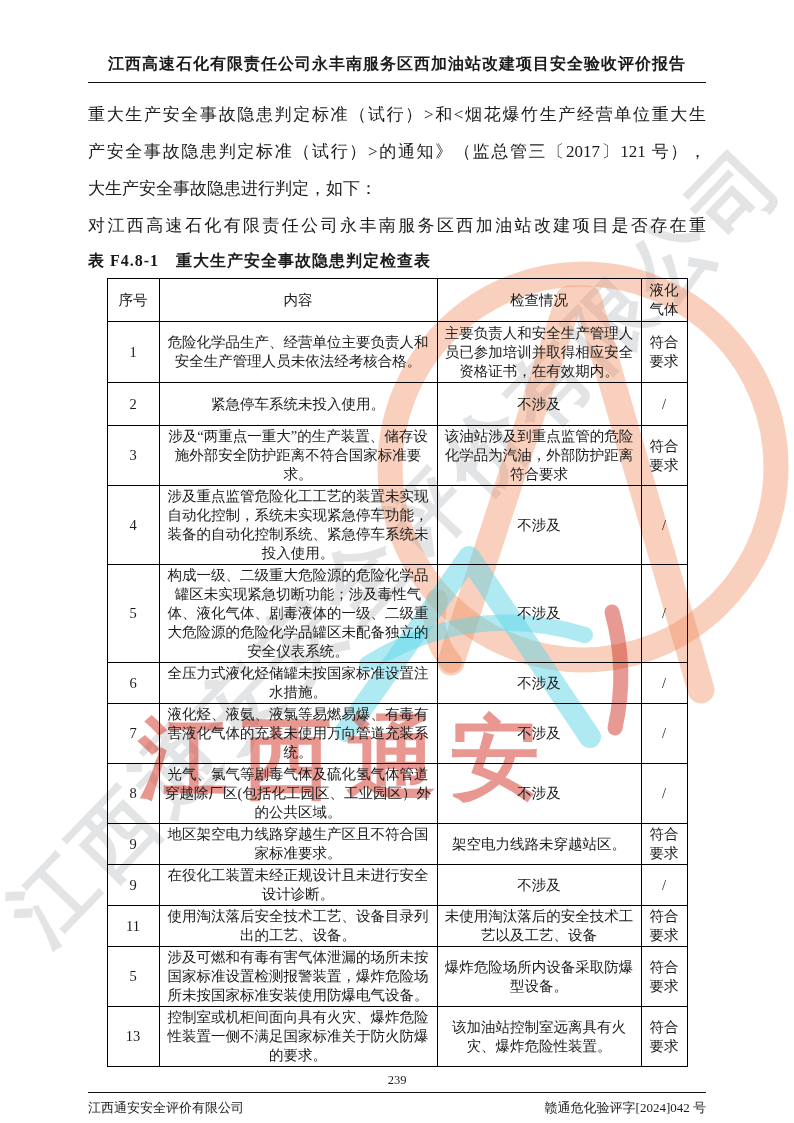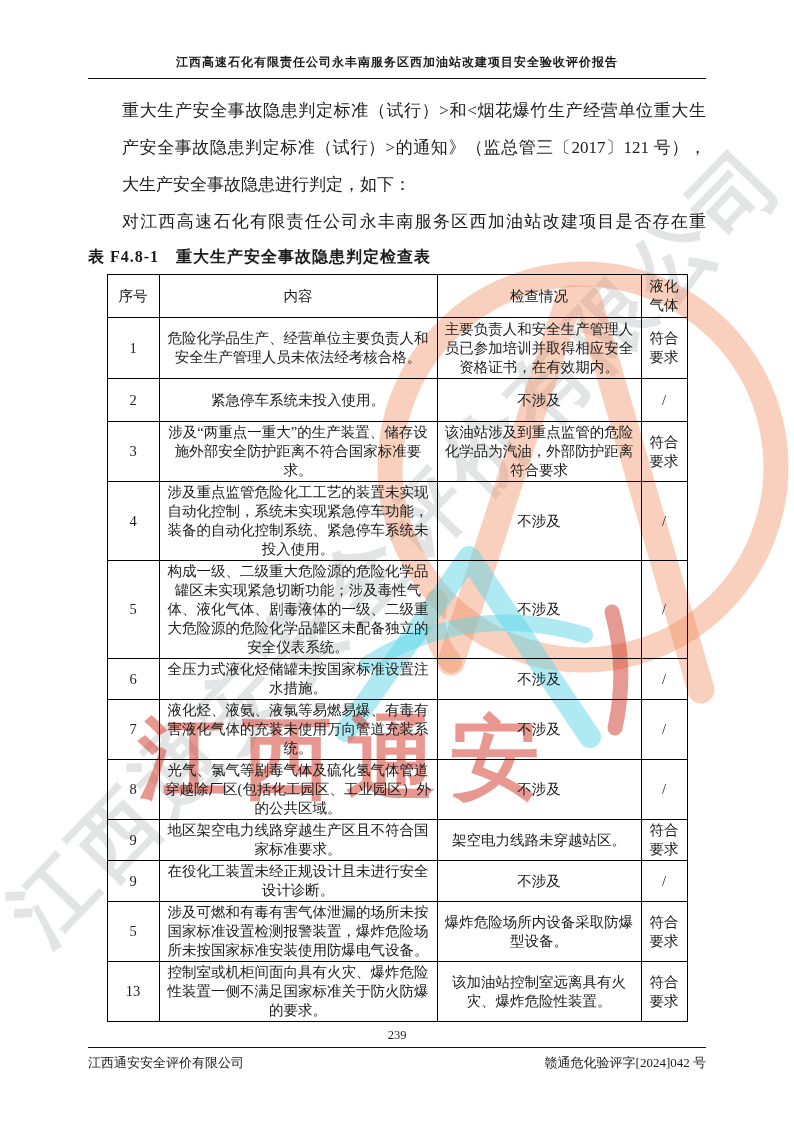--- a/index.html
+++ b/index.html
@@ -44,32 +44,32 @@
   .wm-svg{position:absolute;left:0;top:0;}
   
   .content{
     position:relative;z-index:1;
     width:618px;
     margin:0 auto;
     padding-top:54px;
   }
   .doc-header{
     text-align:center;
-    font-size:12px;
+    font-size:16px;
     font-weight:700;
     letter-spacing:1px;
     padding-bottom:7px;
     border-bottom:1.5px solid #111;
   }
   .paragraph{
     margin-top:13px;
     font-size:17px;
     line-height:37px;
   }
-  .paragraph .pline{text-align:justify;margin-left:34px;}
+  .paragraph .pline{text-align:justify;}
   .paragraph .pline.jlast{text-align-last:justify;}
   .table-caption{
     font-size:16px;
     font-weight:600;
     margin:7px 0 6px 0;
     letter-spacing:1px;
   }
   table.check-table{
     width:580px;
     margin:6px auto;
@@ -217,20 +217,26 @@
           <td>地区架空电力线路穿越生产区且不符合国家标准要求。</td>
           <td>架空电力线路未穿越站区。</td>
           <td>符合要求</td>
         </tr>
         <tr class="rh36">
           <td>9</td>
           <td>在役化工装置未经正规设计且未进行安全设计诊断。</td>
           <td>不涉及</td>
           <td>/</td>
         </tr>
+        <tr class="rh37">
+          <td>11</td>
+          <td>使用淘汰落后安全技术工艺、设备目录列出的工艺、设备。</td>
+          <td>未使用淘汰落后的安全技术工艺以及工艺、设备</td>
+          <td>符合要求</td>
+        </tr>
         <tr class="rh56">
           <td>5</td>
           <td>涉及可燃和有毒有害气体泄漏的场所未按国家标准设置检测报警装置，爆炸危险场所未按国家标准安装使用防爆电气设备。</td>
           <td>爆炸危险场所内设备采取防爆型设备。</td>
           <td>符合要求</td>
         </tr>
         <tr class="rh57">
           <td>13</td>
           <td>控制室或机柜间面向具有火灾、爆炸危险性装置一侧不满足国家标准关于防火防爆的要求。</td>
           <td>该加油站控制室远离具有火灾、爆炸危险性装置。</td>

